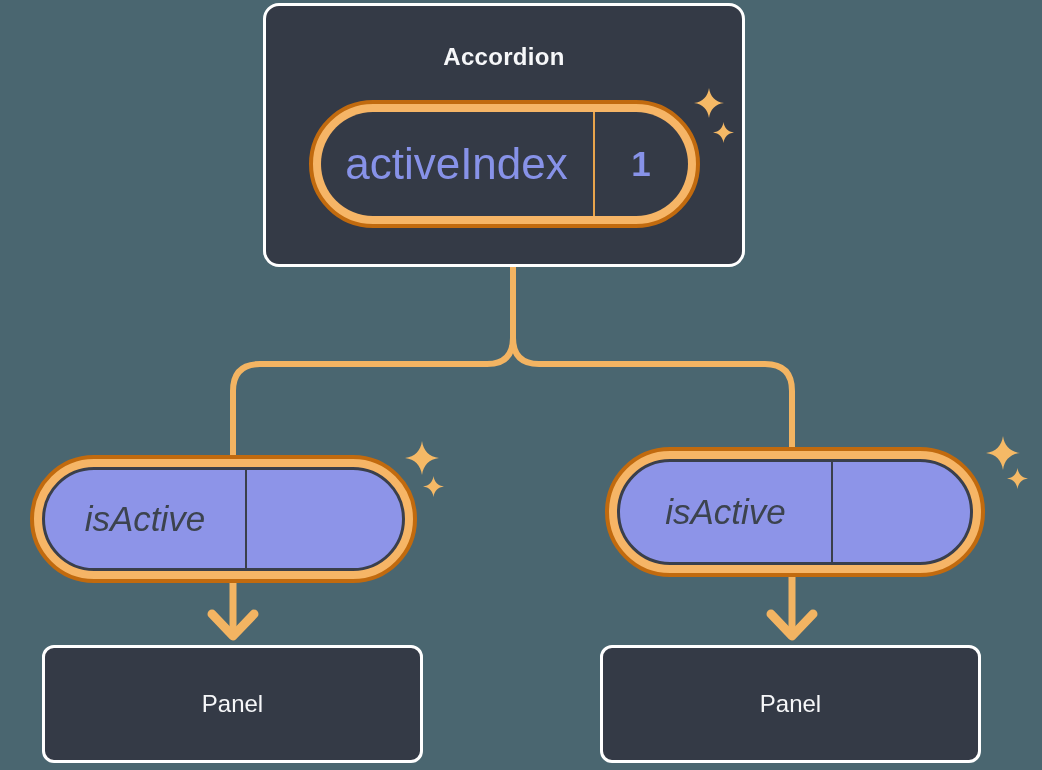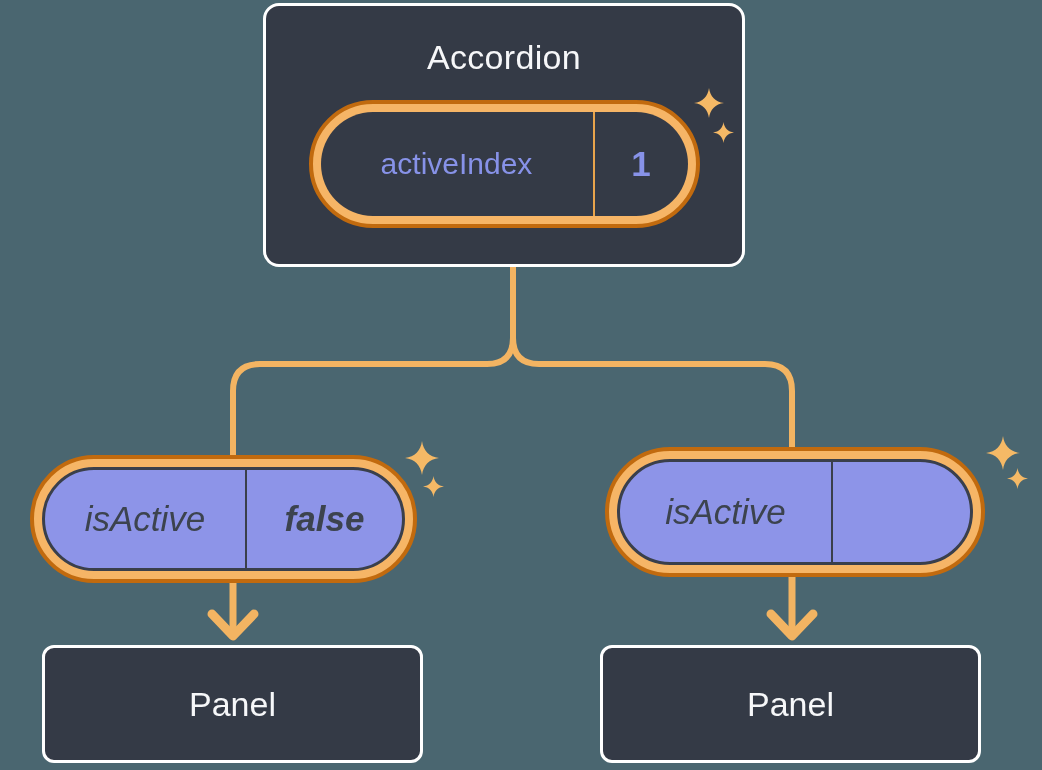--- a/index.html
+++ b/index.html
@@ -35,32 +35,33 @@
   .accordion-node {
     left: 263px; top: 3px;
     width: 482px; height: 264px;
     border-radius: 16px;
     display: flex;
     flex-direction: column;
     align-items: center;
   }
   .accordion-title {
     margin-top: 32px;
-    font-size: 34px;
+    font-size: 24px;
     line-height: 38px;
     letter-spacing: 0.3px;
+    font-weight: bold;
   }
   .panel-node {
     top: 645px;
     width: 381px; height: 118px;
     border-radius: 12px;
     display: flex;
     align-items: center;
     justify-content: center;
-    font-size: 34px;
+    font-size: 24px;
   }
   .panel-left  { left: 42px; }
   .panel-right { left: 600px; }
 
   
   .pill-outer {
     box-sizing: border-box;
     border-radius: 999px;
     border: 4px solid var(--ring-outer, #c16a0e);
     background: var(--ring-inner, #f6b566);
@@ -93,21 +94,21 @@
   .prop-pill-right { left: 605px; top: 447px; width: 380px; height: 130px; }
 
   .cell {
     display: flex;
     align-items: center;
     justify-content: center;
     font-size: 35px;
   }
   .cell.name  { flex: 0 0 auto; }
   .cell.value { flex: 1 1 auto; font-weight: bold; }
-  .state-pill .cell.name { width: 272px; font-size: 30px; }
+  .state-pill .cell.name { width: 272px; font-size: 44px; }
   .prop-pill-left  .cell.name { width: 200px; }
   .prop-pill-right .cell.name { width: 211px; }
 
   .sparkle {
     position: absolute;
     z-index: 3;
     color: var(--sparkle, #f5b966);
   }
   .sparkle svg { display: block; }
 </style>
@@ -144,21 +145,20 @@
   <div class="sparkle" style="left:713px; top:122px;">
     <svg width="21" height="21" viewBox="0 0 24 24">
         <path fill="currentColor" d="M12 0C12.9 6.9 17.1 11.1 24 12C17.1 12.9 12.9 17.1 12 24C11.1 17.1 6.9 12.9 0 12C6.9 11.1 11.1 6.9 12 0Z"></path>
       </svg>
   </div>
 
   <div class="pill-outer prop-pill prop-pill-left">
     <div class="pill-inner">
       <div class="cell name">isActive</div>
       <div class="divider"></div>
-      <div class="cell value">false</div>
     </div>
   </div>
   <div class="sparkle" style="left:405px; top:441px;">
     <svg width="34" height="34" viewBox="0 0 24 24">
         <path fill="currentColor" d="M12 0C12.9 6.9 17.1 11.1 24 12C17.1 12.9 12.9 17.1 12 24C11.1 17.1 6.9 12.9 0 12C6.9 11.1 11.1 6.9 12 0Z"></path>
       </svg>
   </div>
   <div class="sparkle" style="left:423px; top:476px;">
     <svg width="21" height="21" viewBox="0 0 24 24">
         <path fill="currentColor" d="M12 0C12.9 6.9 17.1 11.1 24 12C17.1 12.9 12.9 17.1 12 24C11.1 17.1 6.9 12.9 0 12C6.9 11.1 11.1 6.9 12 0Z"></path>

